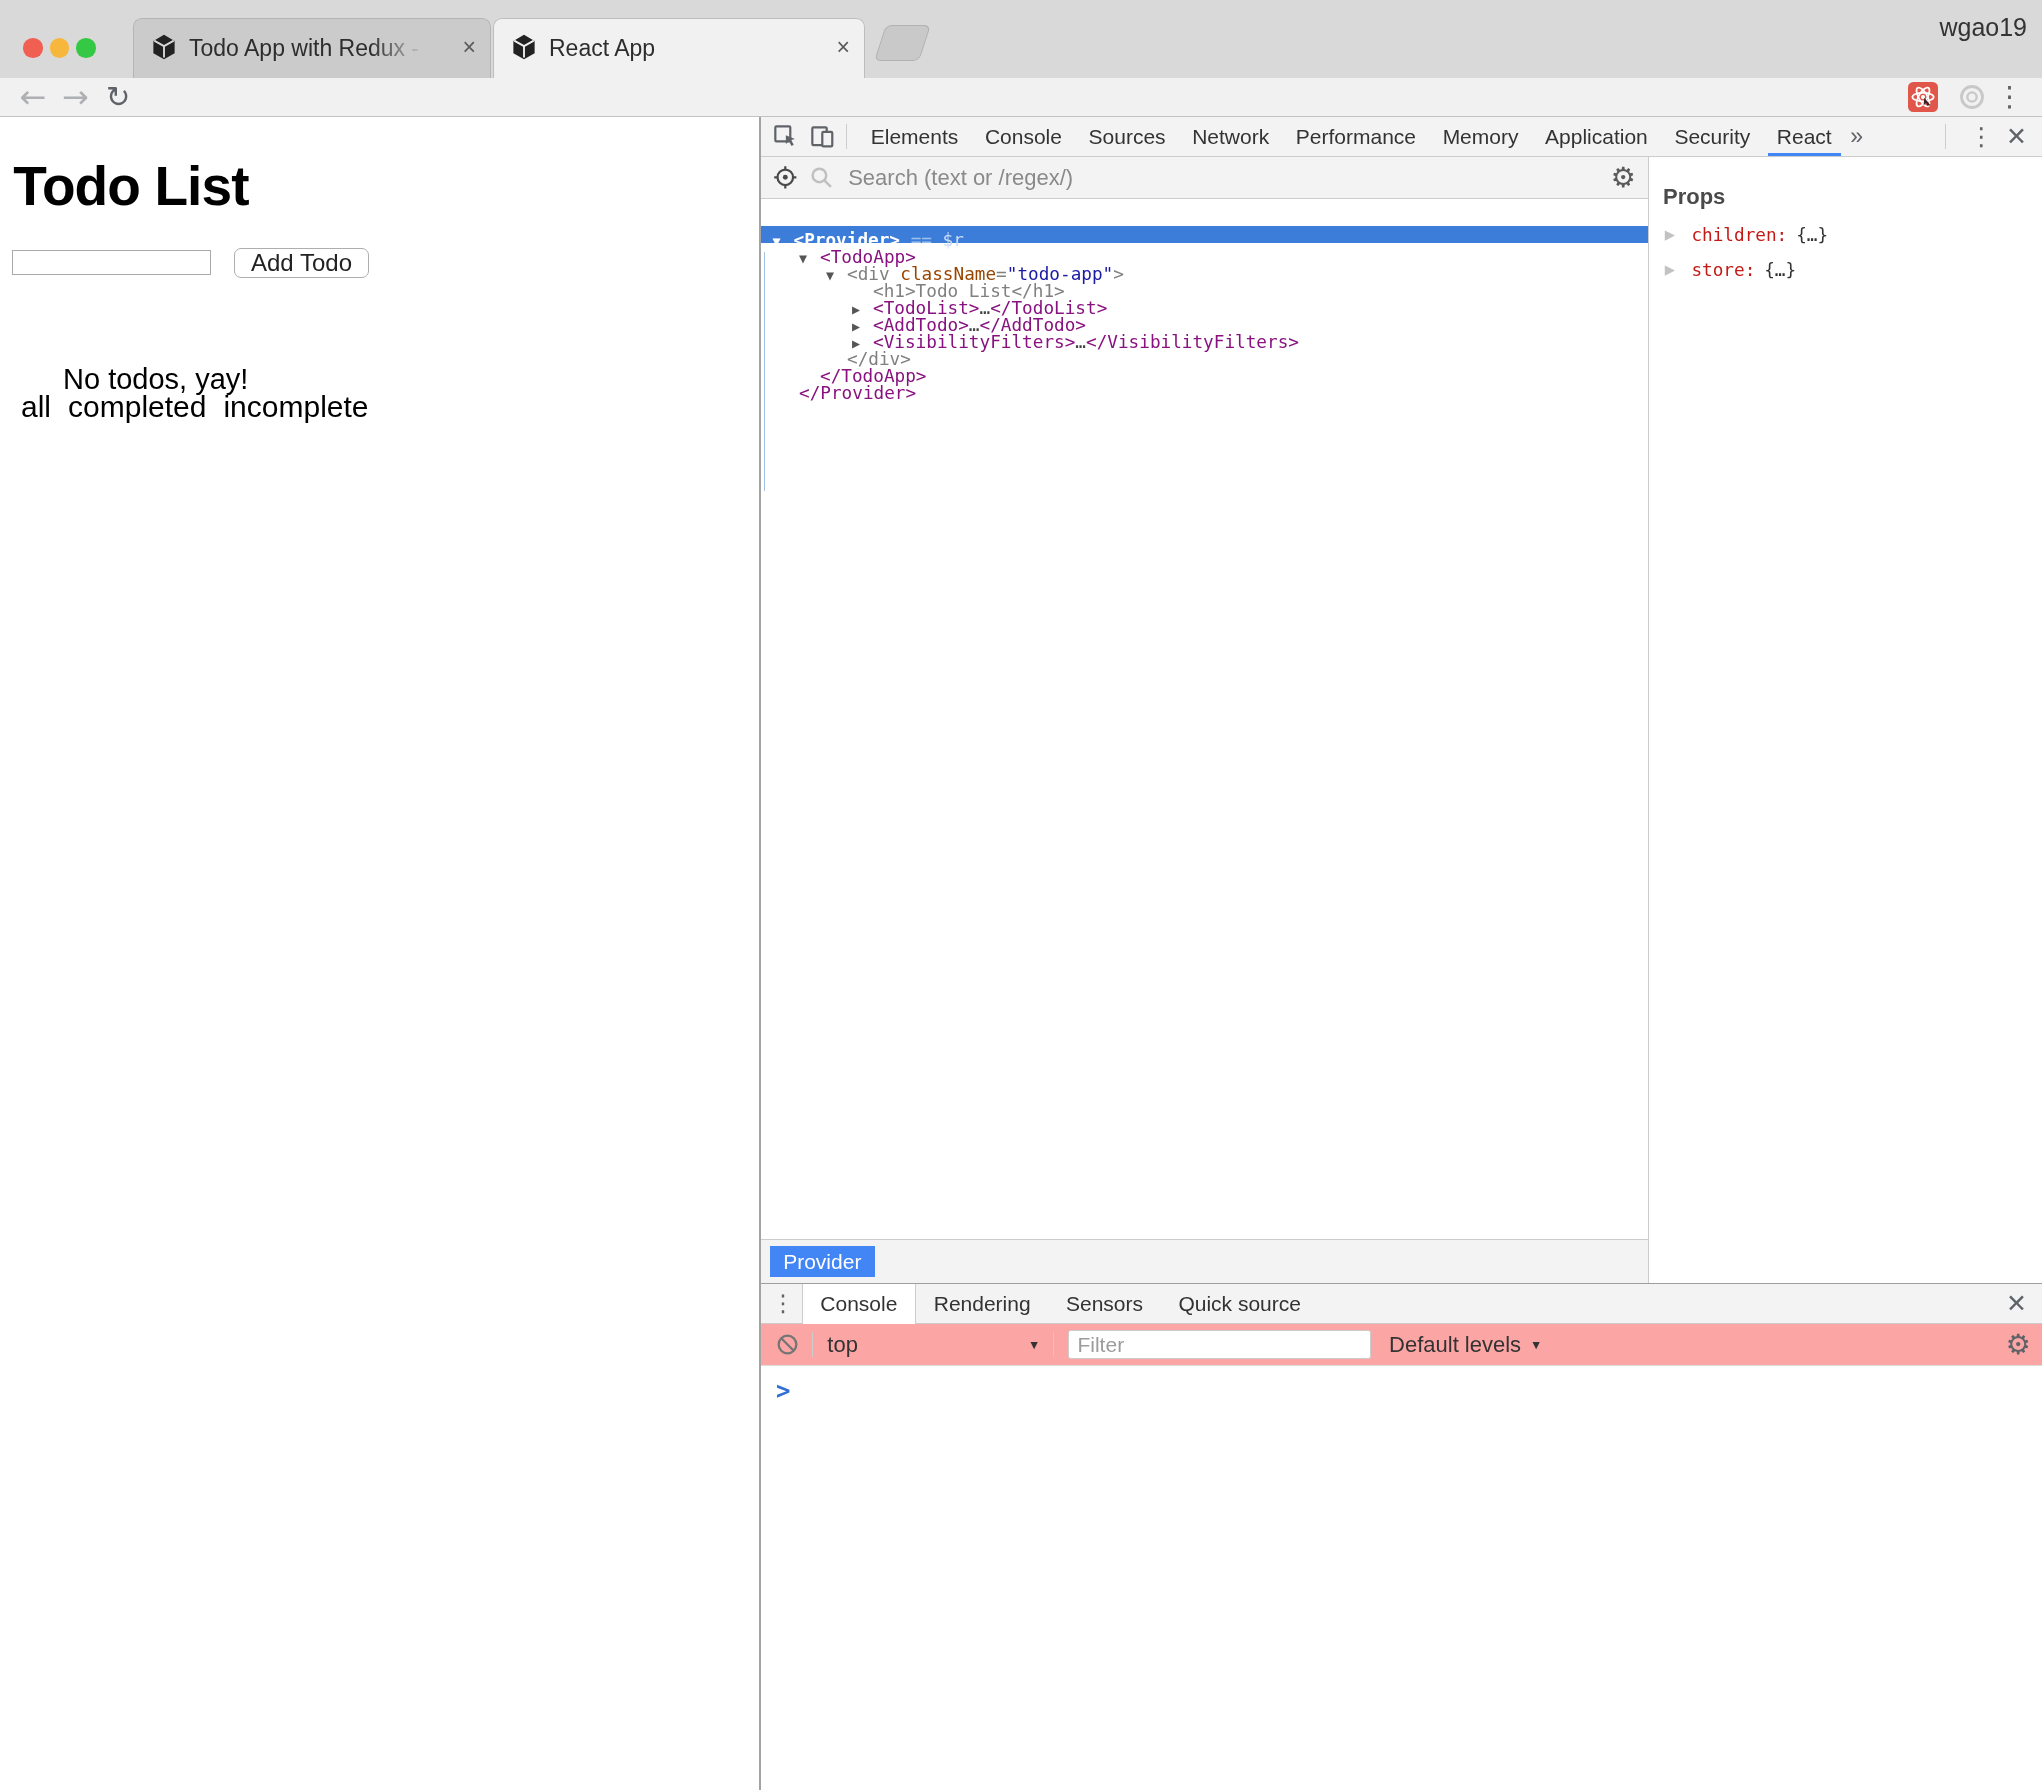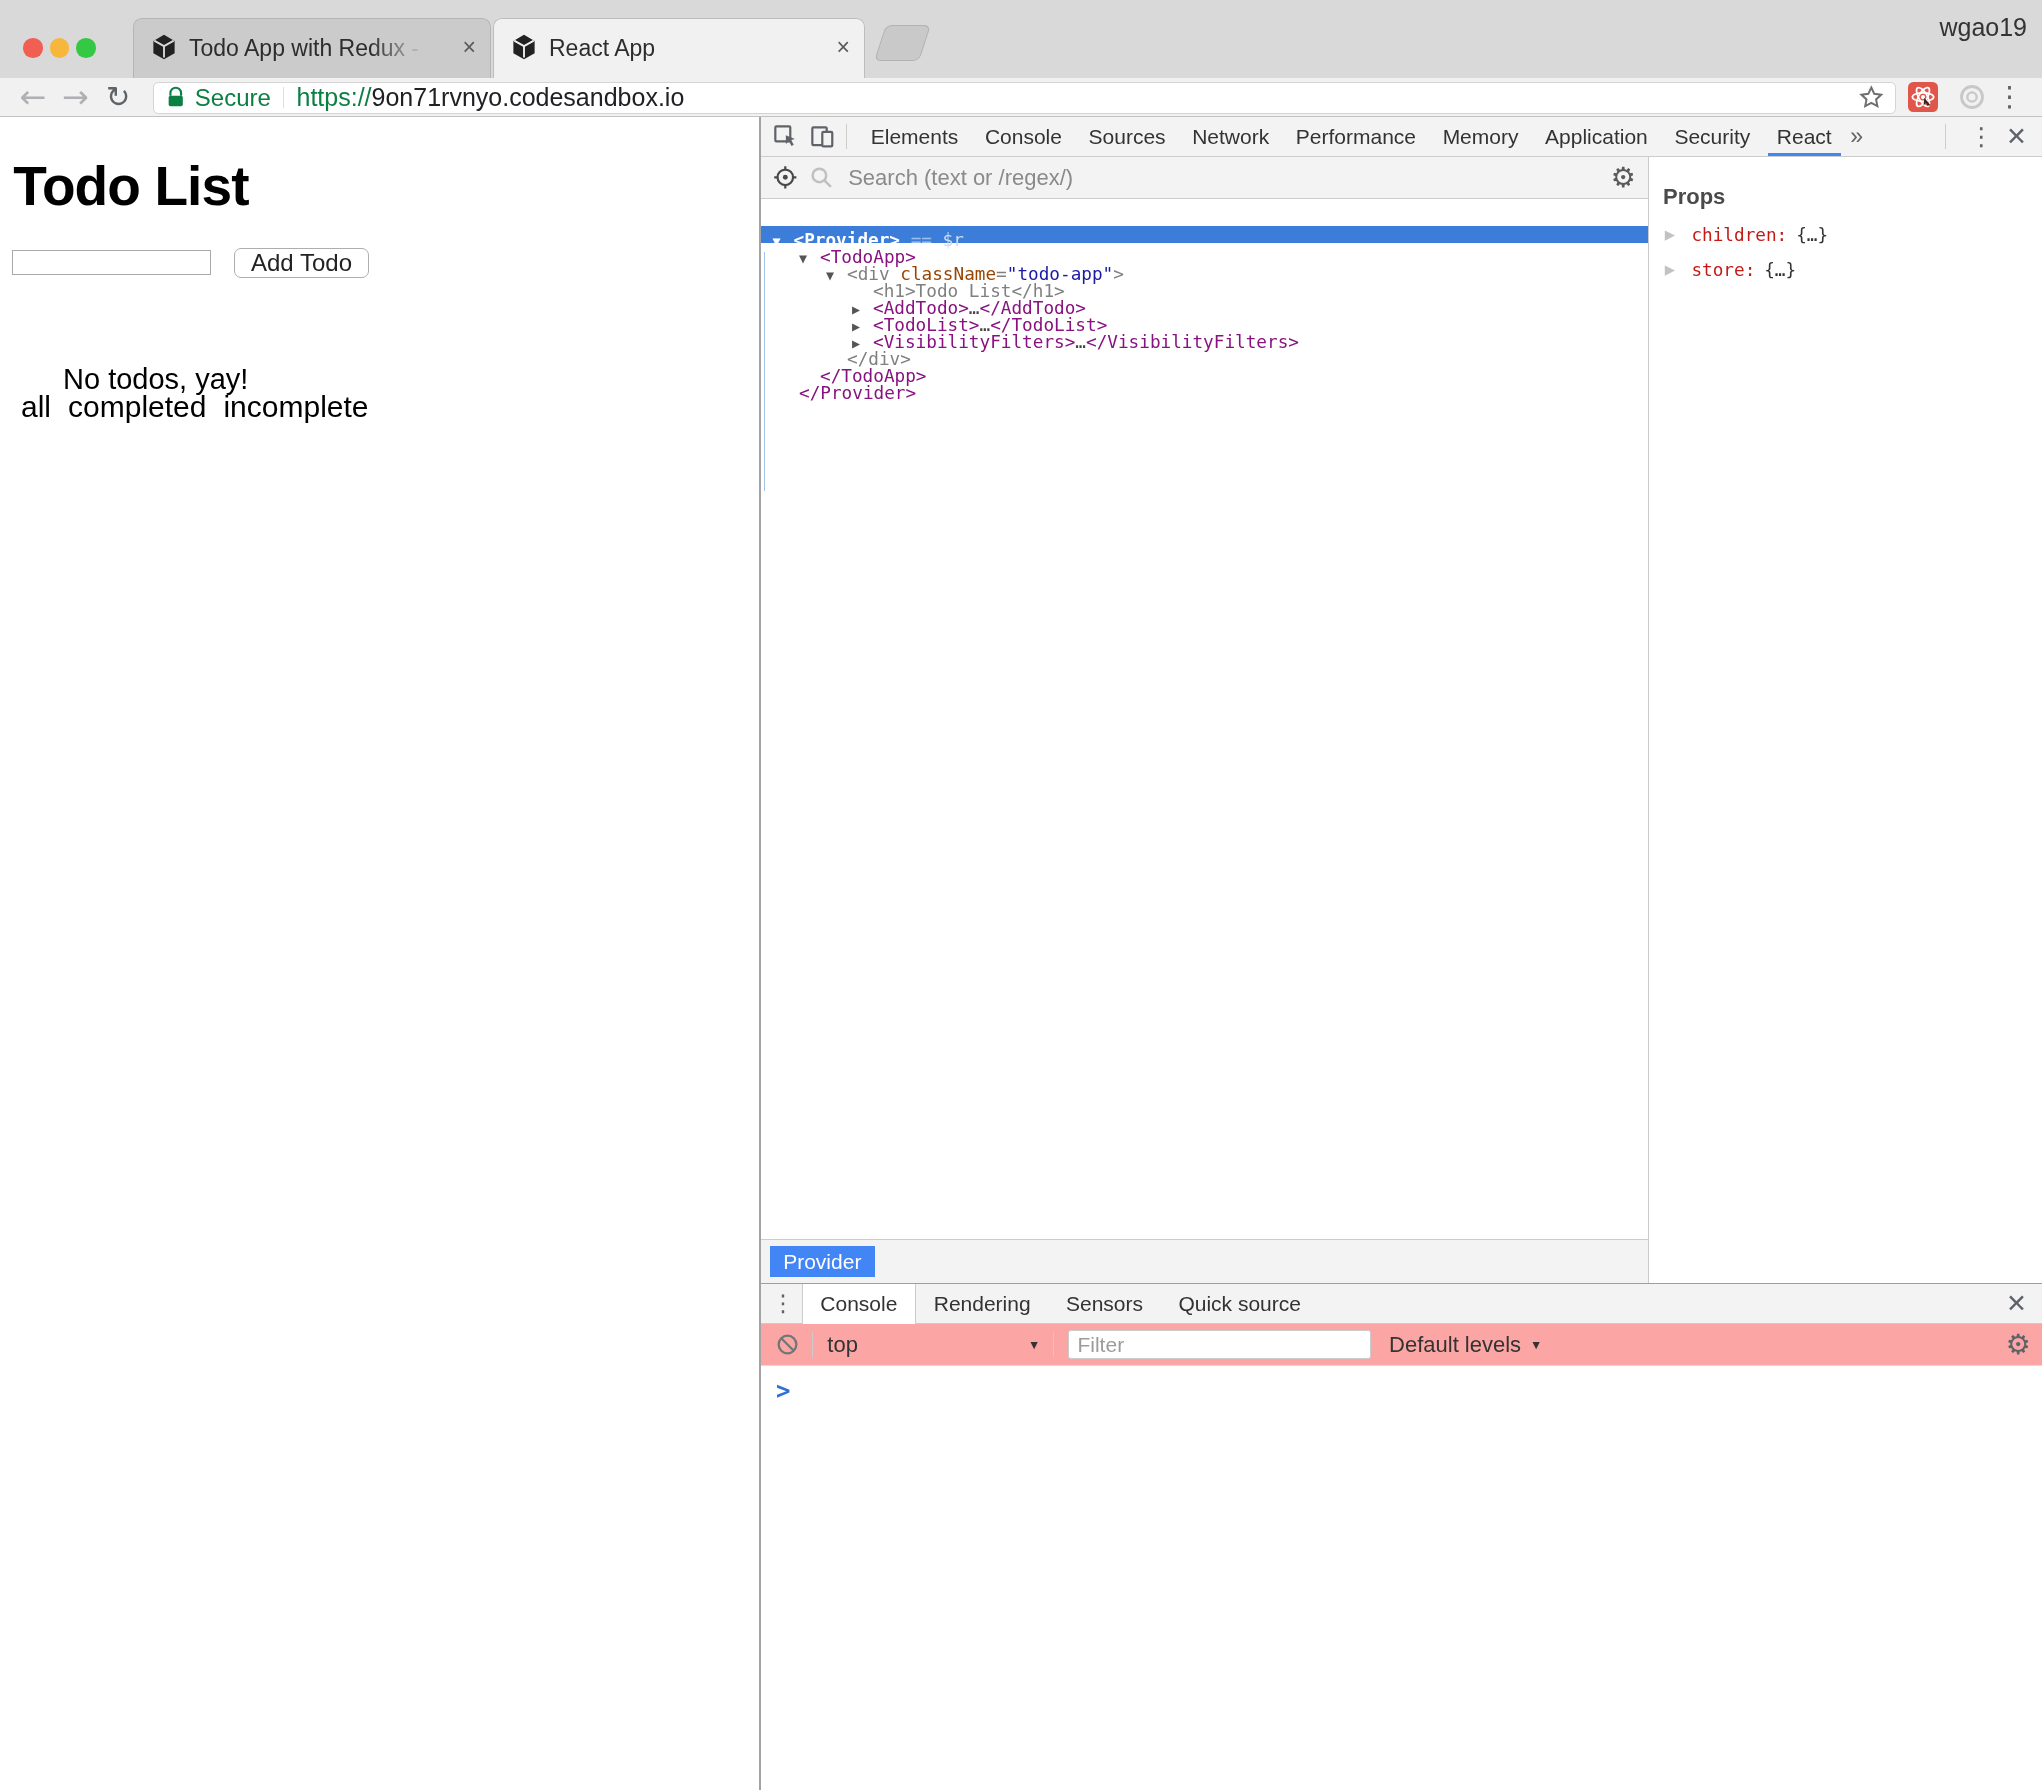--- a/index.html
+++ b/index.html
@@ -163,38 +163,20 @@
 
   <div class="newtab"></div>
   <div class="profile">wgao19</div>
 </div>
 
 <div class="toolbar">
   <span class="nav-ic nav-back">←</span>
   <span class="nav-ic nav-fwd">→</span>
   <span class="nav-ic nav-reload">↻</span>
 
-  <div class="urlbar">
-    <span style="margin-left:12.4px;">
-      <svg width="19.5" height="23" viewBox="0 0 22 26">
-          <path d="M5 11V8a6 6 0 0 1 12 0v3" fill="none" stroke="#0b8043" stroke-width="2.4"></path>
-          <rect x="3" y="11" width="16" height="12" rx="2" fill="#0b8043"></rect>
-        </svg>
-    </span>
-    <span class="secure">Secure</span>
-    <span class="url-sep"></span>
-    <span class="scheme">https://</span>
-    <span class="host">9on71rvnyo.codesandbox.io</span>
-    <span class="sp"></span>
-    <span style="margin-right:10.6px;">
-      <svg width="26.6" height="26.6" viewBox="0 0 24 24" fill="none" stroke="#6f6f6f" stroke-width="1.8">
-          <path d="M12 3.2l2.7 5.7 6.2.7-4.6 4.3 1.2 6.1-5.5-3-5.5 3 1.2-6.1L3.1 9.6l6.2-.7z"></path>
-        </svg>
-    </span>
-  </div>
 
   <div class="ext-react">
     <svg width="30" height="30" viewBox="0 0 24 24">
         <g stroke="#fff" stroke-width="1.4" fill="none">
           <ellipse cx="12" cy="12" rx="8.5" ry="3.4"></ellipse>
           <ellipse cx="12" cy="12" rx="8.5" ry="3.4" transform="rotate(60 12 12)"></ellipse>
           <ellipse cx="12" cy="12" rx="8.5" ry="3.4" transform="rotate(120 12 12)"></ellipse>
         </g>
         <circle cx="12" cy="12" r="1.7" fill="#fff"></circle>
         <path d="M13 12.5l5 6-2.5.5-1-2.5-2 2z" fill="#3b2323"></path>
@@ -277,22 +259,22 @@
           <input class="search-input" placeholder="Search (text or /regex/)" style="">
           <span class="gear">⚙</span>
         </div>
 
         <div class="react-tree">
           <div class="guide"></div>
         <div class="tree-row selected" style="padding-left: 11.5px;"><span class="arrow">▼</span><span class="tk-sel-comp">&lt;Provider&gt;</span><span class="tk-sel-op"> == </span><span class="tk-sel-ref">$r</span></div>
             <div class="tree-row" style="padding-left: 38px;"><span class="arrow">▼</span><span class="tk-comp">&lt;TodoApp&gt;</span></div>
             <div class="tree-row" style="padding-left: 65px;"><span class="arrow">▼</span><span class="tk-tag">&lt;div </span><span class="tk-attr">className</span><span class="tk-tag">=</span><span class="tk-val">"todo-app"</span><span class="tk-tag">&gt;</span></div>
             <div class="tree-row" style="padding-left: 91px;"><span class="arrow"></span><span class="tk-tag">&lt;h1&gt;Todo List&lt;/h1&gt;</span></div>
+            <div class="tree-row" style="padding-left: 91px;"><span class="arrow">▶</span><span class="tk-comp">&lt;TodoList&gt;</span><span class="tk-ellipsis">…</span><span class="tk-comp">&lt;/TodoList&gt;</span></div>
             <div class="tree-row" style="padding-left: 91px;"><span class="arrow">▶</span><span class="tk-comp">&lt;AddTodo&gt;</span><span class="tk-ellipsis">…</span><span class="tk-comp">&lt;/AddTodo&gt;</span></div>
-            <div class="tree-row" style="padding-left: 91px;"><span class="arrow">▶</span><span class="tk-comp">&lt;TodoList&gt;</span><span class="tk-ellipsis">…</span><span class="tk-comp">&lt;/TodoList&gt;</span></div>
             <div class="tree-row" style="padding-left: 91px;"><span class="arrow">▶</span><span class="tk-comp">&lt;VisibilityFilters&gt;</span><span class="tk-ellipsis">…</span><span class="tk-comp">&lt;/VisibilityFilters&gt;</span></div>
             <div class="tree-row" style="padding-left: 65px;"><span class="arrow"></span><span class="tk-tag">&lt;/div&gt;</span></div>
             <div class="tree-row" style="padding-left: 38px;"><span class="arrow"></span><span class="tk-comp">&lt;/TodoApp&gt;</span></div>
             <div class="tree-row" style="padding-left: 17px;"><span class="arrow"></span><span class="tk-comp">&lt;/Provider&gt;</span></div>
           </div>
 
         <div class="provider-bar">
           <span class="provider-badge">Provider</span>
         </div>
       </div>

